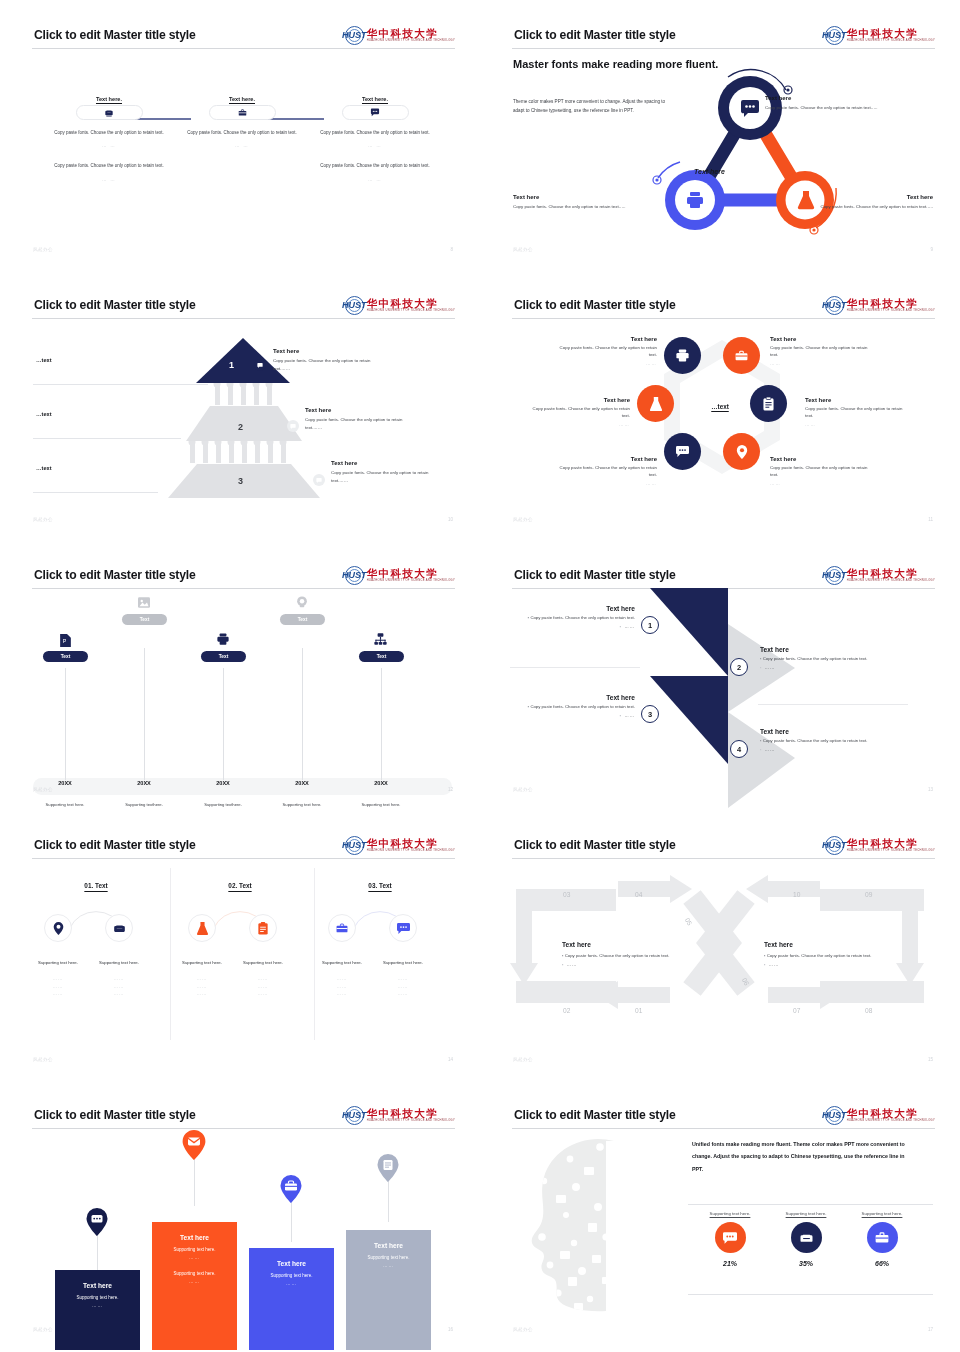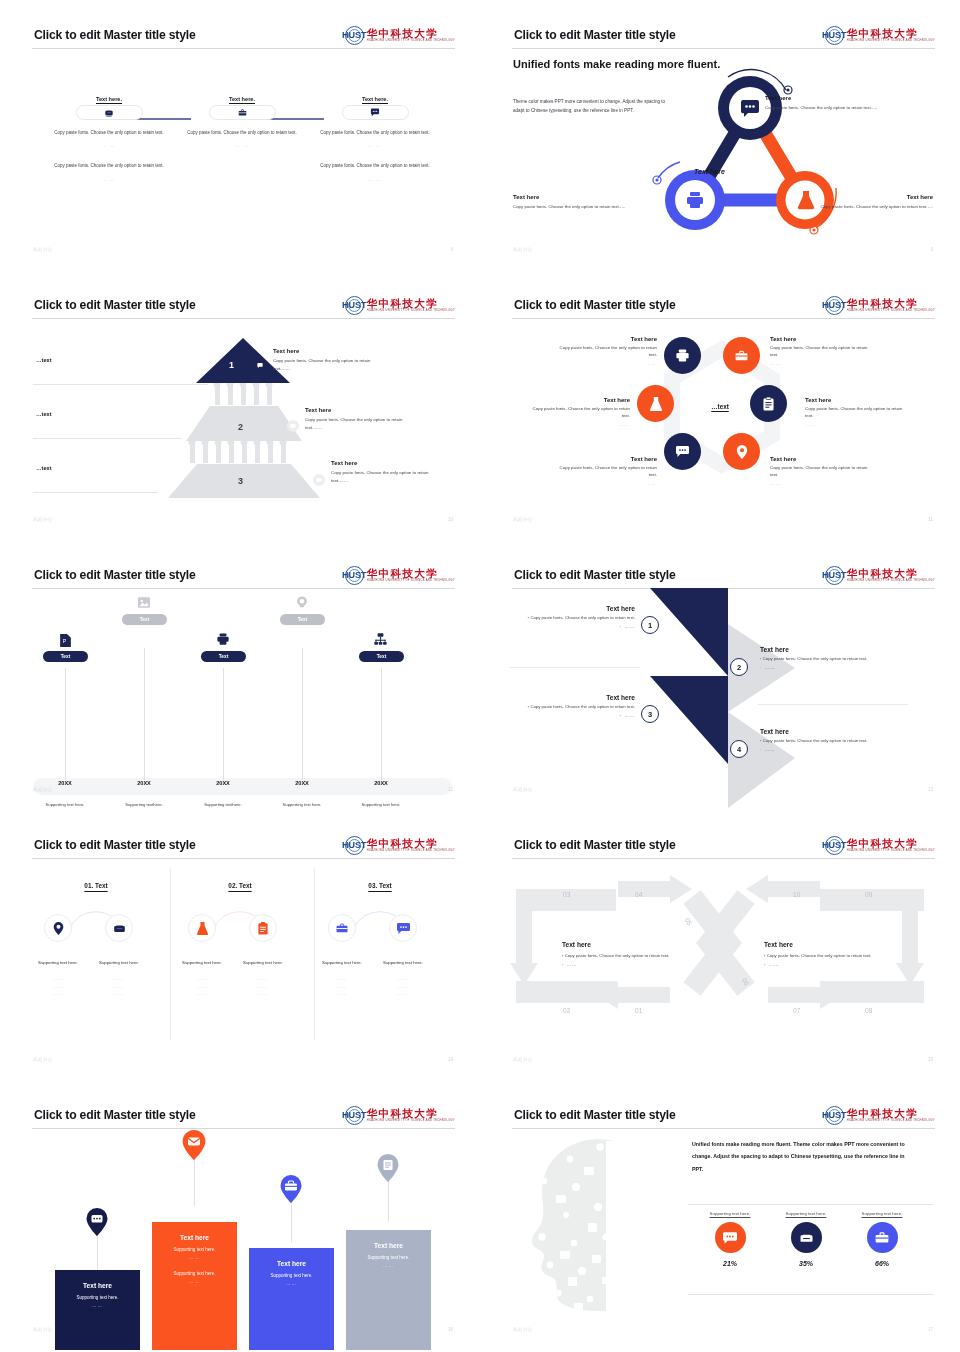--- a/index.html
+++ b/index.html
@@ -15,21 +15,21 @@
   
   .s-title {
     position:absolute; left:34px; top:28px;
     font-size:12.2px; font-weight:bold; color:#15161a; letter-spacing:-0.2px;
   }
   .s-rule { position:absolute; left:32px; right:25px; top:48px; height:1px; background:#d6d8dc; }
   .logo { position:absolute; right:25px; top:25px; height:20px; display:flex; align-items:center; gap:3px; }
   .logo-seal { width:19px; height:19px; border-radius:50%; border:1.3px solid #2f5fa8;
                display:flex; align-items:center; justify-content:center; background:#fff; position:relative; }
   .logo-seal::before{content:"";position:absolute;left:2px;top:2px;right:2px;bottom:2px;border-radius:50%;border:.7px solid #5f8cc9;}
-  .logo-seal span { font-size:9px; font-weight:bold; color:#1e4c91; line-height:1; z-index:1;}
+  .logo-seal span { font-size:9px; font-weight:bold; color:#1e4c91; font-style:italic; line-height:1; z-index:1;}
   .logo-cn { display:flex; flex-direction:column; }
   .logo-cn .cn { font-size:10.5px; color:#c00d1e; font-weight:bold; letter-spacing:1.4px; line-height:11px;
                  font-family:"DejaVu Sans", sans-serif; }
   .logo-cn .en { font-size:2.6px; color:#8f2e36; letter-spacing:.35px; line-height:4px; white-space:nowrap;}
   .s-foot { position:absolute; left:33px; bottom:18px; font-size:4.6px; color:#d8dade; letter-spacing:.4px;
             font-family:"DejaVu Sans", sans-serif;}
   .s-num { position:absolute; right:27px; bottom:18px; font-size:4.6px; color:#d2d5da; }
   .dots { color:#b9bcc2; letter-spacing:1px; }
 
   
@@ -184,21 +184,21 @@
     <div class="logo">
       <div class="logo-seal">
           <span>HUST</span>
         </div>
       <div class="logo-cn">
         <div class="cn">华中科技大学</div>
         <div class="en">HUAZHONG UNIVERSITY OF SCIENCE AND TECHNOLOGY</div>
       </div>
     </div>
 
-    <div class="p2-h">Unified fonts make reading more fluent.</div>
+    <div class="p2-h">Master fonts make reading more fluent.</div>
     <div class="p2-p">Theme color makes PPT more convenient to change. Adjust the spacing to adapt to Chinese typesetting, use the reference line in PPT.</div>
 
     <svg width="290" height="190" style="position:absolute;left:160px;top:50px;" viewBox="0 0 290 190">
       <path d="M110 58 L55 150" stroke="#1c2456" stroke-width="13" stroke-linecap="round"></path>
       <path d="M110 58 L165 150" stroke="#f4511e" stroke-width="13" stroke-linecap="round"></path>
       <path d="M55 150 L165 150" stroke="#4a55ee" stroke-width="13" stroke-linecap="round"></path>
       <path d="M88 27 A40 40 0 0 1 146 40" stroke="#1c2456" stroke-width="1.4" fill="none"></path>
       <circle cx="148" cy="40" r="4" fill="none" stroke="#1c2456" stroke-width="1.2"></circle>
         <circle cx="148" cy="40" r="1.6" fill="#1c2456"></circle>
       <path d="M18 128 A40 40 0 0 1 40 112" stroke="#4a55ee" stroke-width="1.4" fill="none"></path>

